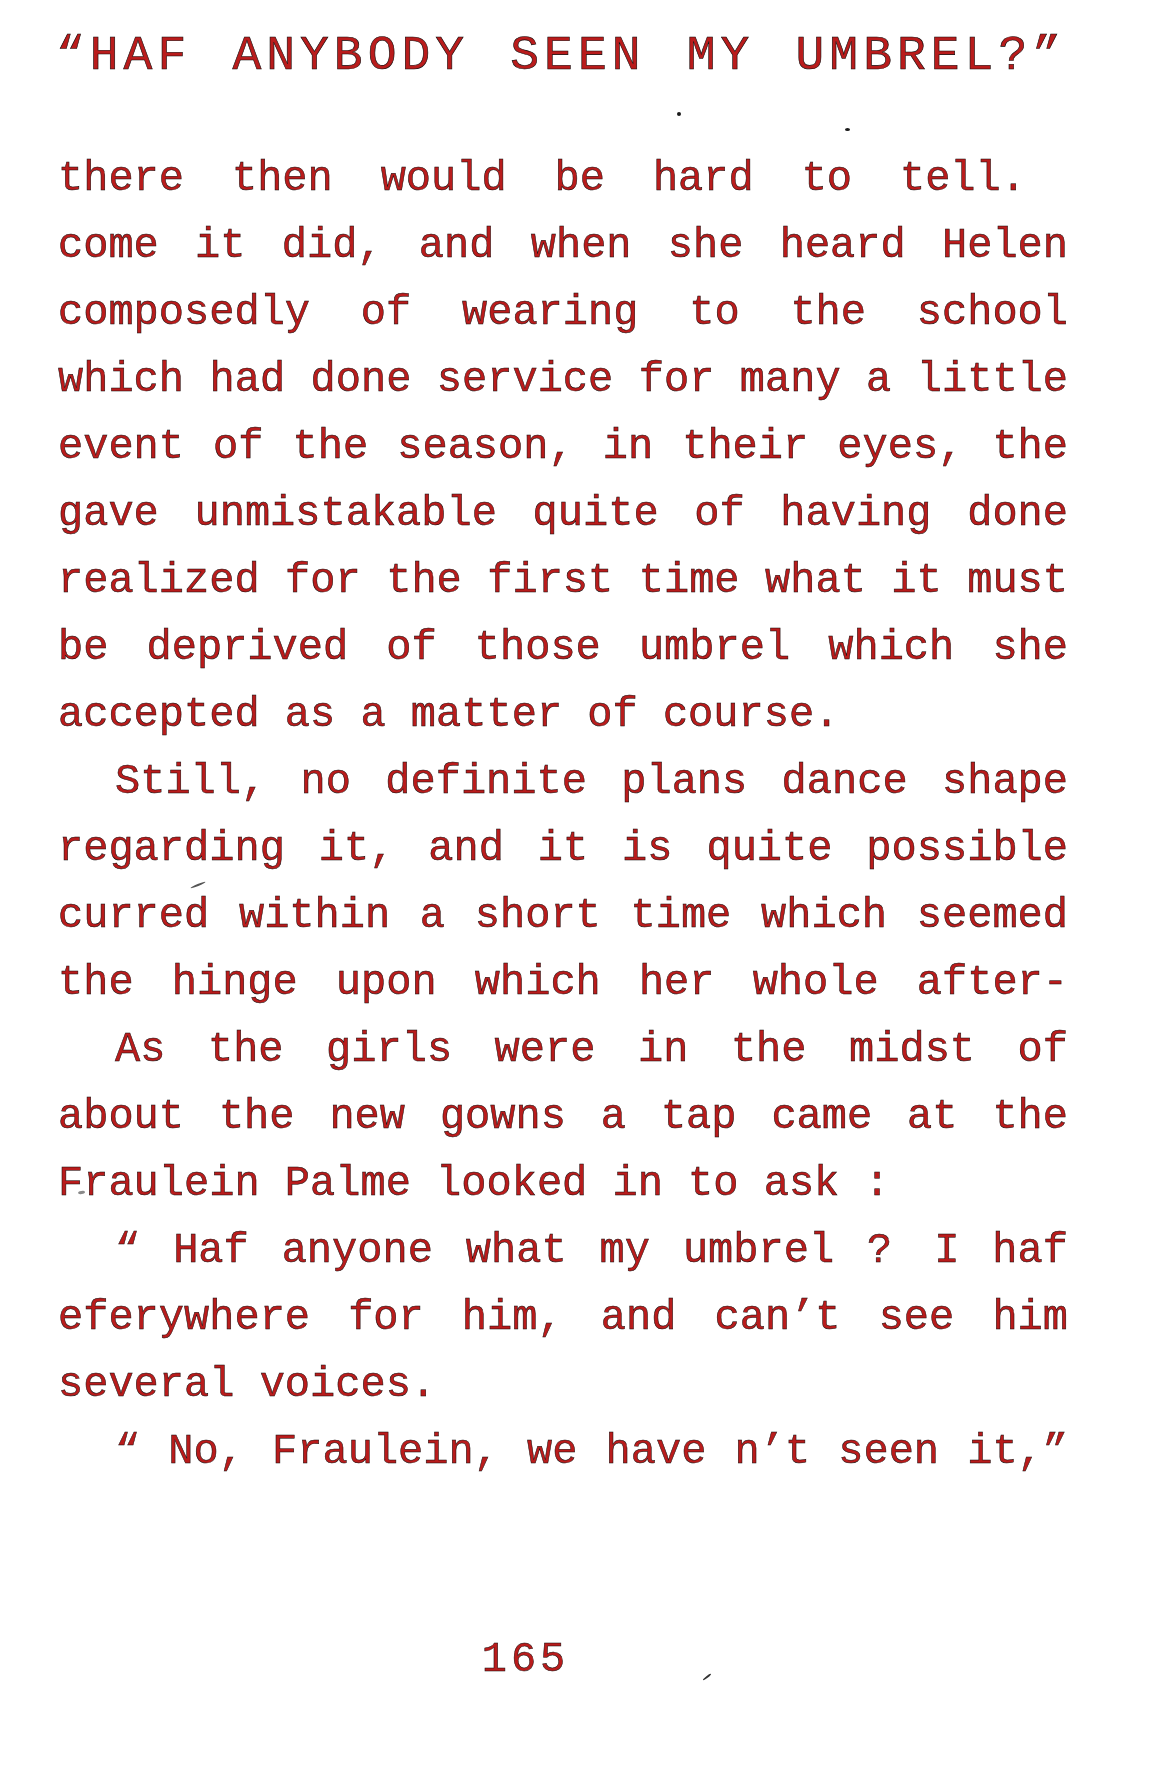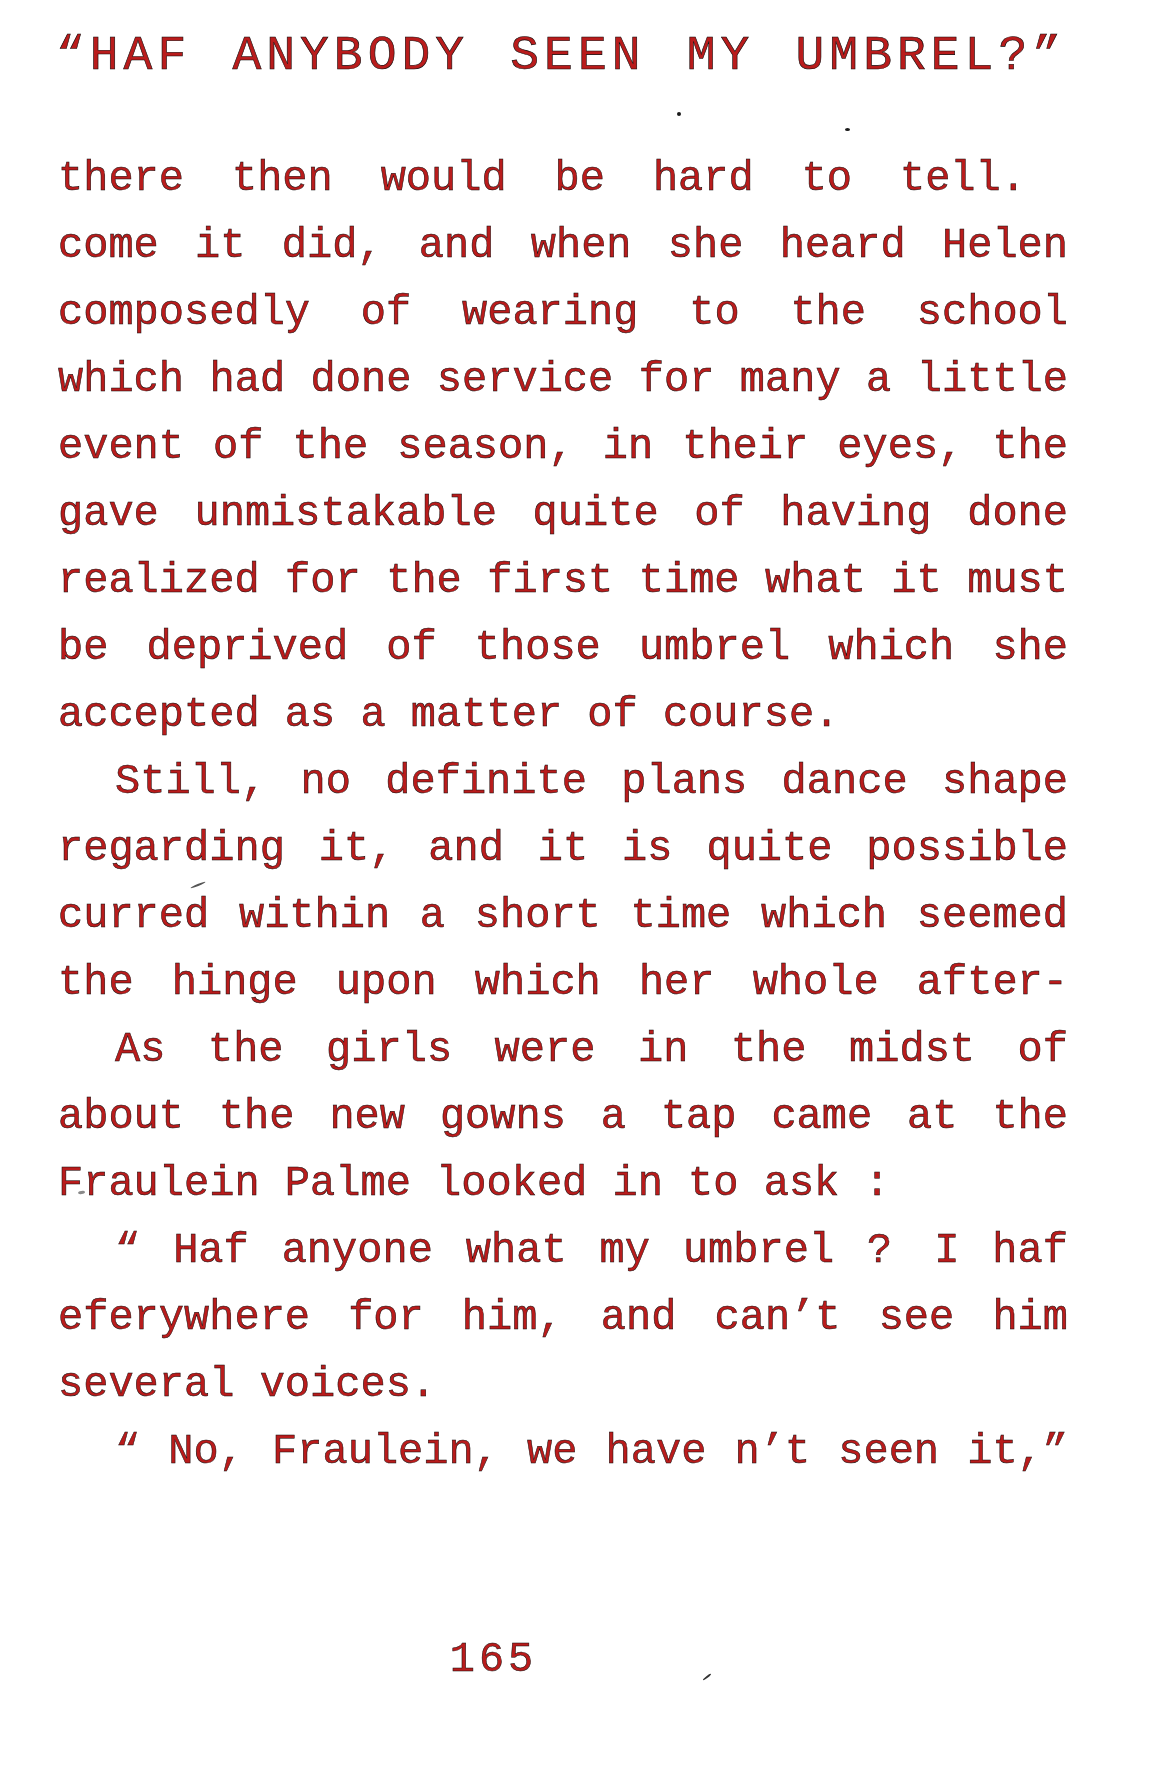--- a/index.html
+++ b/index.html
@@ -38,20 +38,21 @@
   .line.indent { text-indent: 57px; }
   .it { font-style: italic; letter-spacing: 1px; }
   .page-number {
     position: absolute;
     top: 1636px;
     left: 0;
     width: 987px;
     text-align: center;
     font-size: 42px;
     letter-spacing: 4px;
+    padding-left: 32px;
     -webkit-text-stroke: 0.5px #0a0a0a;
   }
   .speck {
     position: absolute;
     border-radius: 50%;
   }
 </style>
 </head>
 <body>
 

